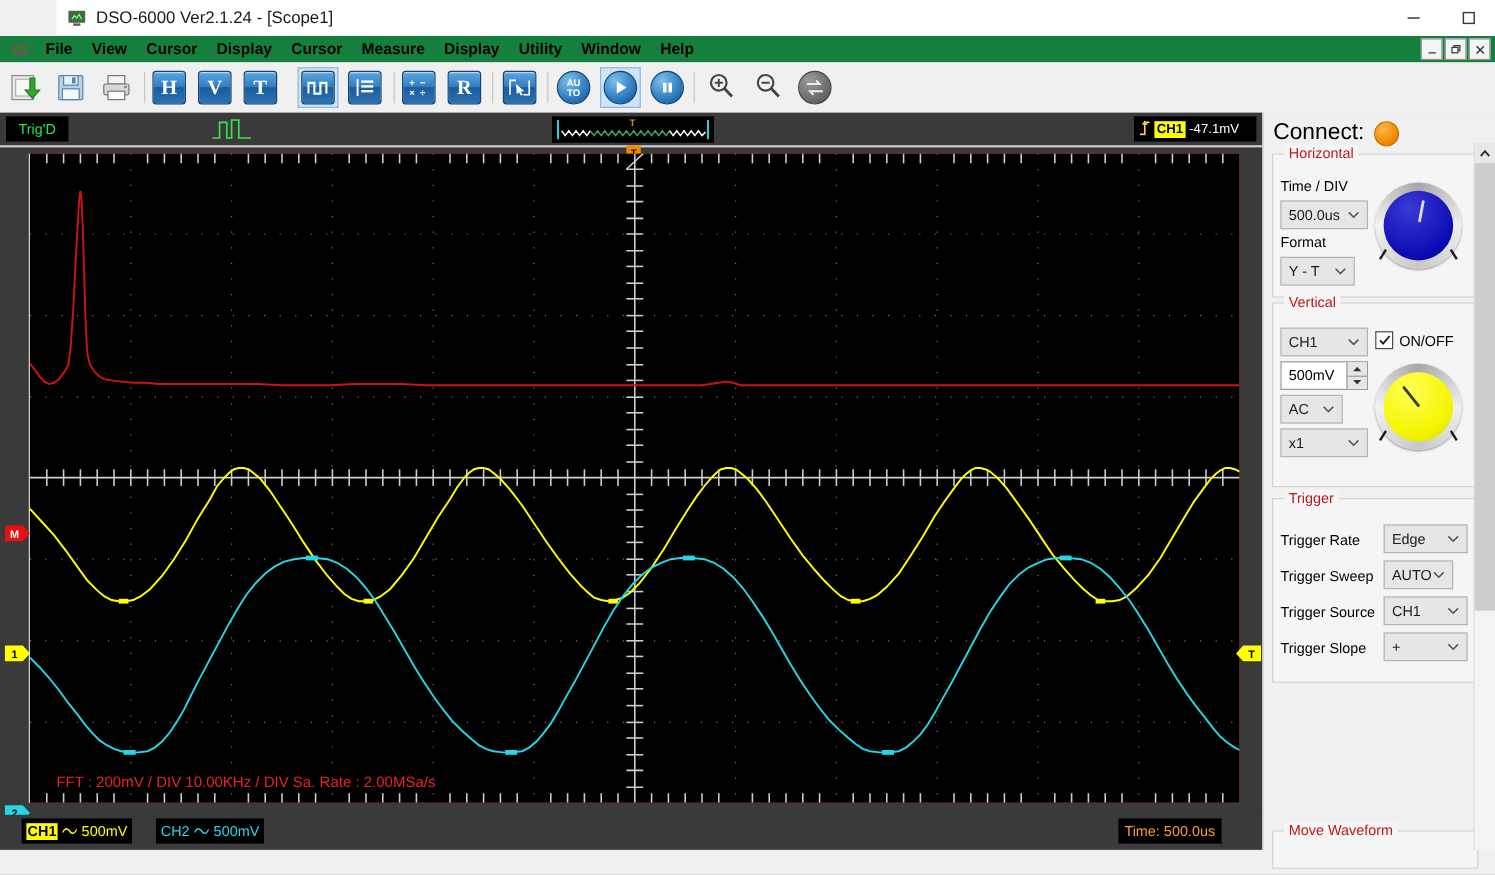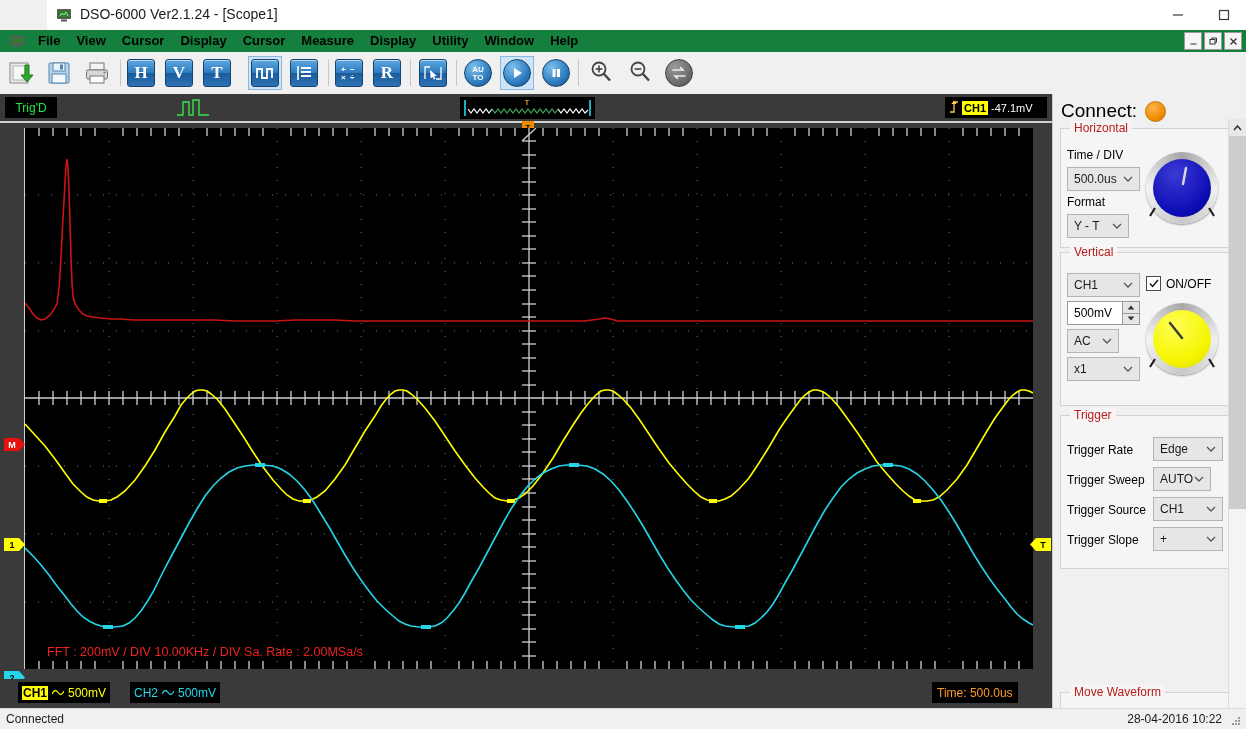--- a/index.html
+++ b/index.html
@@ -870,30 +870,14 @@
   <div class="panel-scroll">
     <div class="sc-up">
       <svg width="9" height="6" viewBox="0 0 9 6">
           <polyline points="1,5 4.5,1 8,5" fill="none" stroke="#333" stroke-width="1.6"></polyline>
         </svg>
     </div>
     <div class="sc-thumb"></div>
     <div class="sc-track"></div>
   </div>
 
-  <div class="statusbar">
-    <span class="status-text">Connected</span>
-    <span class="status-time">28-04-2016  10:22</span>
-    <span class="grip">
-      <svg width="12" height="12" viewBox="0 0 12 12">
-        <g fill="#9a9a9a">
-            <rect x="8" y="8" width="2" height="2"></rect>
-            <rect x="5" y="8" width="2" height="2"></rect>
-        <rect x="8" y="5" width="2" height="2"></rect>
-            <rect x="2" y="8" width="2" height="2"></rect>
-        <rect x="5" y="5" width="2" height="2"></rect>
-            <rect x="8" y="2" width="2" height="2"></rect>
-          </g>
-      </svg>
-    </span>
-  </div>
 
 </div>
 
 </body></html>

